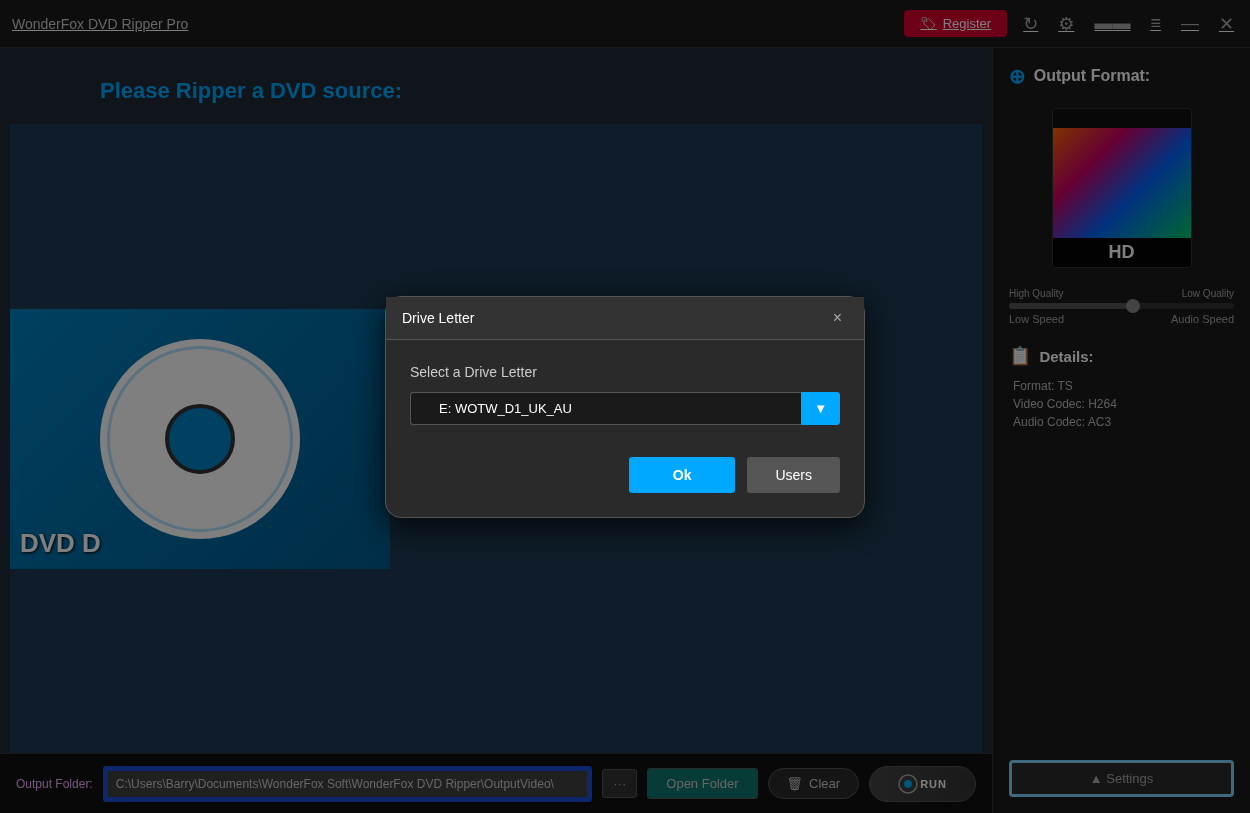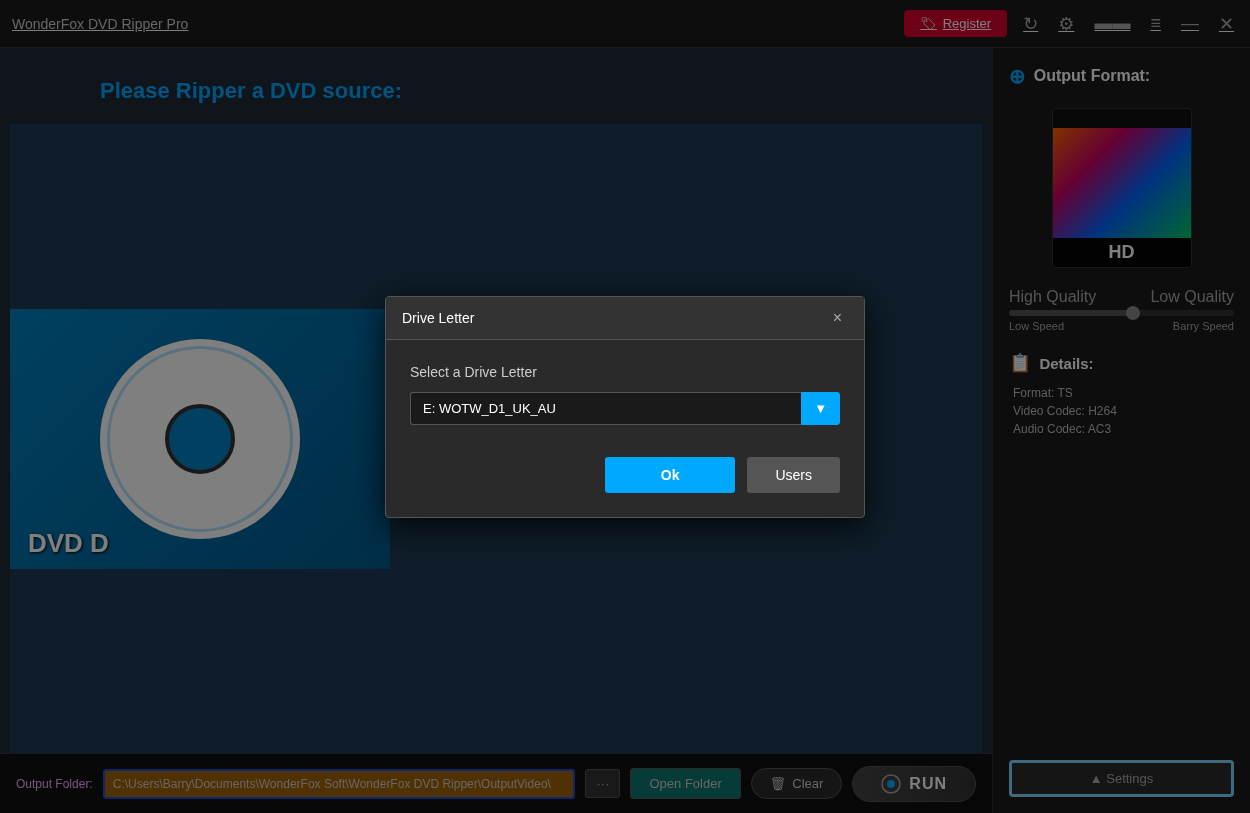--- a/index.html
+++ b/index.html
@@ -118,21 +118,21 @@
       position: absolute;
       width: 180px;
       height: 180px;
       border-radius: 50%;
       border: 3px solid rgba(0,160,255,0.3);
     }
 
     .dvd-label {
       position: absolute;
       bottom: 10px;
-      left: 18px;
+      left: 10px;
       color: #fff;
       font-size: 26px;
       font-weight: bold;
       text-shadow: 1px 1px 3px #000;
     }
 
     
     #bottom-bar {
       height: 60px;
       background: #111;
@@ -141,22 +141,22 @@
       padding: 0 16px;
       gap: 10px;
       border-top: 1px solid #333;
     }
     .output-folder-label {
       color: #f0abfc;
       font-size: 12px;
       white-space: nowrap;
     }
     .output-folder-path {
-      background: #a16207;
-      border: 2px solid #1d4ed8;
+      background: #404040;
+      border: 5px solid #1d4ed8;
       color: #ccc;
       font-size: 12px;
       padding: 6px 8px;
       flex: 1;
       min-width: 0;
       white-space: nowrap;
       overflow: hidden;
       text-overflow: ellipsis;
       border-radius: 3px;
     }
@@ -190,25 +190,25 @@
       align-items: center;
       gap: 6px;
     }
     .run-btn {
       background: linear-gradient(to right, #444, #333);
       border: 1px solid #555;
       color: #fff;
       padding: 7px 28px;
       cursor: pointer;
       border-radius: 20px;
-      font-size: 16px;
-      font-weight: bold;
-      display: flex;
-      align-items: center;
-      gap: 8px;
+      font-size: 11px;
+      font-weight: bold;
+      display: flex;
+      align-items: center;
+      gap: 2px;
       letter-spacing: 1px;
     }
     .run-icon {
       display: flex;
       align-items: center;
       gap: 4px;
     }
 
     
     #right-panel {
@@ -277,21 +277,21 @@
     }
 
     .quality-section {
       display: flex;
       flex-direction: column;
       gap: 4px;
     }
     .quality-labels {
       display: flex;
       justify-content: space-between;
-      font-size: 16px;
+      font-size: 10px;
       color: #aaa;
     }
     .quality-slider {
       position: relative;
       height: 6px;
       background: #333;
       border-radius: 3px;
     }
     .quality-slider-fill {
       position: absolute;
@@ -365,21 +365,21 @@
       background: rgba(0,0,0,0.5);
       display: flex;
       align-items: center;
       justify-content: center;
       z-index: 100;
     }
 
     #drive-letter-dialog {
       background: #2a2a2a;
       border: 1px solid #555;
-      border-radius: 4px;
+      border-radius: 16px;
       width: 480px;
       box-shadow: 0 8px 32px rgba(0,0,0,0.8);
     }
 
     .dialog-titlebar {
       background: #333;
       padding: 10px 16px;
       display: flex;
       justify-content: space-between;
       align-items: center;
@@ -409,21 +409,21 @@
     .drive-select-container {
       display: flex;
       align-items: center;
       gap: 0;
     }
     .drive-select {
       flex: 1;
       background: #1a1a1a;
       border: 1px solid #555;
       color: #fff;
-      padding: 8px 12px;
+      padding: 8px 28px;
       font-size: 13px;
       border-right: none;
       border-radius: 3px 0 0 3px;
       appearance: none;
     }
     .drive-select-arrow {
       background: #00a8ff;
       border: 1px solid #00a8ff;
       color: #fff;
       padding: 8px 12px;
@@ -435,21 +435,21 @@
     .dialog-footer {
       display: flex;
       justify-content: flex-end;
       gap: 12px;
       padding: 16px 24px 24px;
     }
     .ok-btn {
       background: #00a8ff;
       border: none;
       color: #fff;
-      padding: 10px 56px;
+      padding: 10px 44px;
       border-radius: 3px;
       font-size: 14px;
       cursor: pointer;
       font-weight: bold;
       margin-left: 20px;
     }
     .cancel-btn {
       background: #555;
       border: none;
       color: #fff;
@@ -553,21 +553,21 @@
       <div class="quality-labels">
         <span>High Quality</span>
         <span>Low Quality</span>
       </div>
       <div class="quality-slider">
         <div class="quality-slider-fill"></div>
         <div class="quality-slider-thumb"></div>
       </div>
       <div class="speed-labels">
         <span>Low Speed</span>
-        <span>Barry Speed</span>
+        <span>Audio Speed</span>
       </div>
     </div>
 
     <div class="details-header">
       <span class="details-icon">📋</span>
       <span>Details:</span>
     </div>
     <div class="details-content">
       <div class="detail-item">Format: TS</div>
       <div class="detail-item">Video Codec: H264</div>

